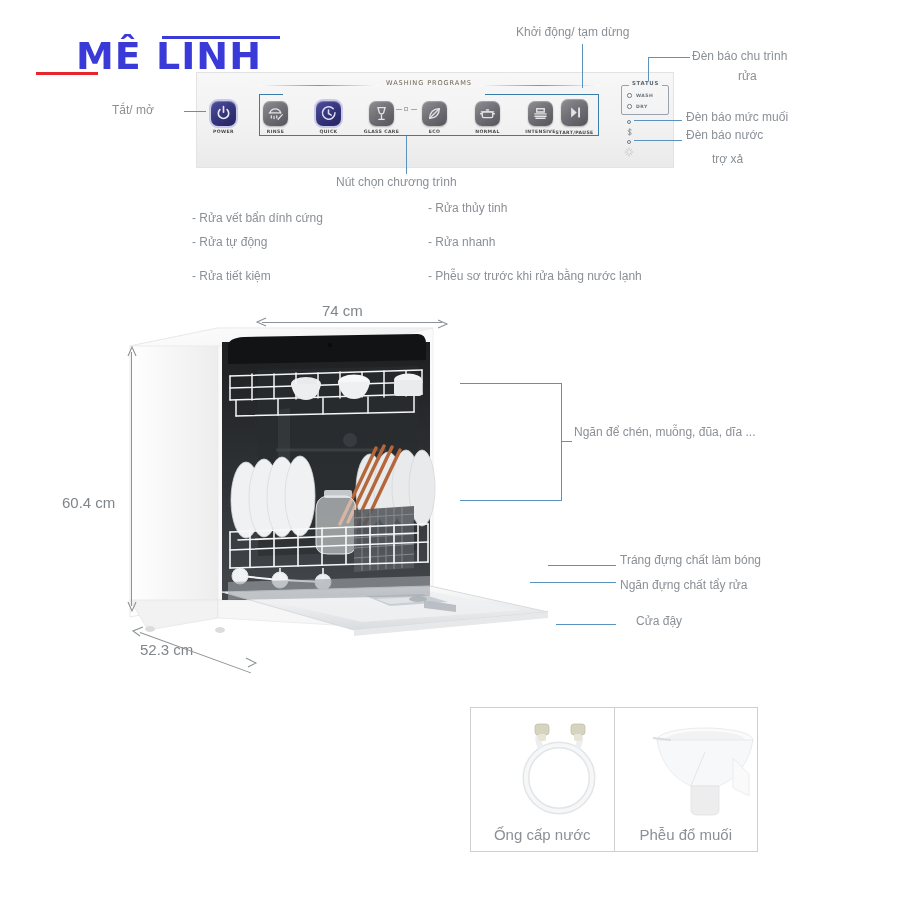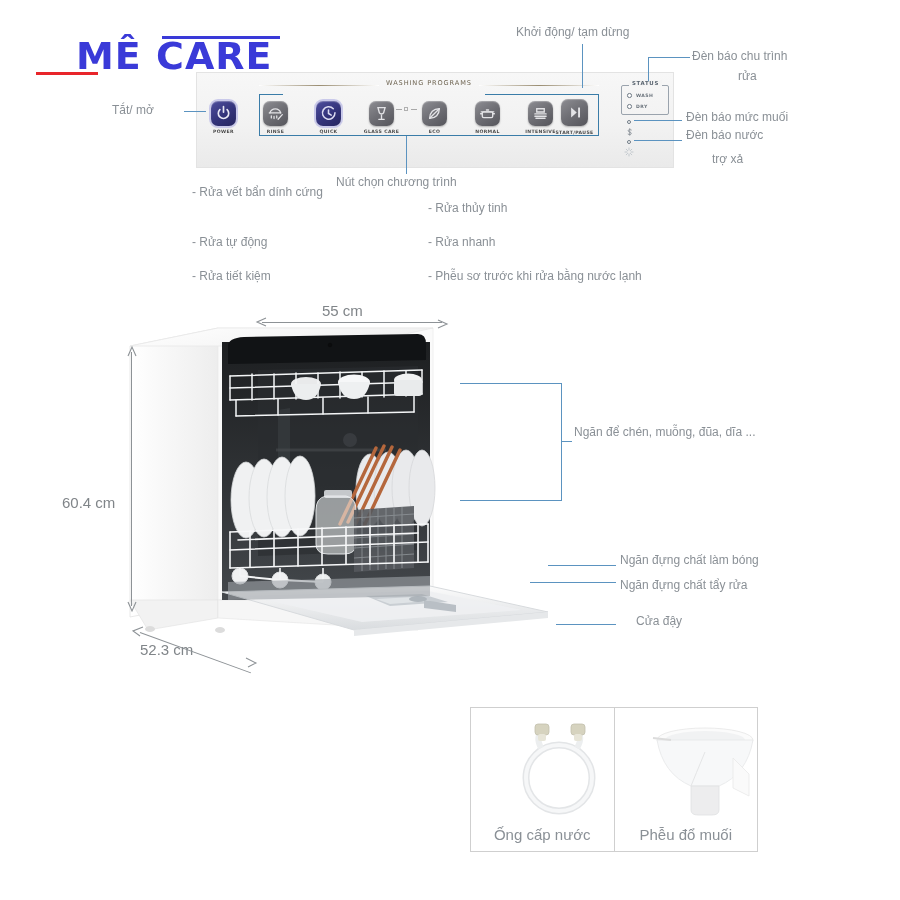--- a/index.html
+++ b/index.html
@@ -82,21 +82,21 @@
   .acc-cell { flex:1; position:relative; }
   .acc-cell + .acc-cell { border-left:1px solid #cfcfcf; }
   .acc-label { position:absolute; bottom:8px; left:0; right:0; text-align:center;
                color:#8a9096; font-size:15px; font-family:"Liberation Sans", sans-serif; }
 </style>
 </head>
 <body>
 
 <div class="abs" id="logo">
   <div class="logo-rule-blue"></div>
-  <div class="logo-l2">MÊ CARE</div>
+  <div class="logo-l2">MÊ LINH</div>
   <div class="logo-rule-red"></div>
 </div>
 
 <div class="abs" id="panel">
 
   <div class="wp-head">
     <div class="wp-line l"></div>
     <div class="wp-line r"></div>
     <div class="wp-text">WASHING PROGRAMS</div>
   </div>
@@ -234,21 +234,21 @@
 <div class="anno" style="left:686px; top:109px;">Đèn báo mức muối</div>
 <div class="lead h" style="left:634px; top:120px; width:48px;"></div>
 
 <div class="anno" style="left:686px; top:127px;">Đèn báo nước</div>
 <div class="anno" style="left:712px; top:151px;">trợ xả</div>
 <div class="lead h" style="left:634px; top:140px; width:48px;"></div>
 
 <div class="lead v" style="left:406px; top:136px; height:38px;"></div>
 <div class="anno" style="left:336px; top:174px;">Nút chọn chương trình</div>
 
-<div class="anno" style="left:192px; top:184px;">- Rửa vết bẩn dính cứng</div>
+<div class="anno" style="left:192px; top:210px;">- Rửa vết bẩn dính cứng</div>
 <div class="anno" style="left:192px; top:234px;">- Rửa tự động</div>
 <div class="anno" style="left:192px; top:268px;">- Rửa tiết kiệm</div>
 
 <div class="anno" style="left:428px; top:200px;">- Rửa thủy tinh</div>
 <div class="anno" style="left:428px; top:234px;">- Rửa nhanh</div>
 <div class="anno" style="left:428px; top:268px;">- Phễu sơ trước khi rửa bằng nước lạnh</div>
 
 <svg class="abs" id="dw" viewBox="0 0 500 390">
   <defs>
     <linearGradient id="gBodyL" x1="0" y1="0" x2="1" y2="0">
@@ -387,21 +387,21 @@
       <ellipse cx="300" cy="299" rx="9" ry="3" fill="#aeb5bb"></ellipse>
     </g>
     <polygon points="236,330 430,312 430,318 236,336" fill="#e6e8ea"></polygon>
   </g>
 
   <g>
     <polygon points="110,282 312,276 312,296 110,300" fill="#9ea3a8" opacity="0.6"></polygon>
   </g>
 </svg>
 
-<div class="dim-txt" style="left:322px; top:302px;">55 cm</div>
+<div class="dim-txt" style="left:322px; top:302px;">74 cm</div>
 <div class="dim-line" style="left:262px; top:322px; width:180px; height:1px;"></div>
 <svg class="abs" style="left:254px; top:314px; width:16px; height:16px;" viewBox="0 0 16 16">
   <path d="M12,4 L3,8 L12,12" fill="none" stroke="#8d9296" stroke-width="1.1"></path>
 </svg>
 <svg class="abs" style="left:434px; top:316px; width:16px; height:16px;" viewBox="0 0 16 16">
   <path d="M4,4 L13,8 L4,12" fill="none" stroke="#8d9296" stroke-width="1.1"></path>
 </svg>
 
 <div class="dim-txt" style="left:62px; top:462px;margin-top:32px;">60.4 cm</div>
 <div class="dim-line" style="left:131px; top:352px; width:1px; height:254px;"></div>
@@ -419,21 +419,21 @@
 </svg>
 <svg class="abs" style="left:243px; top:655px; width:16px; height:16px;" viewBox="0 0 16 16">
   <path d="M3,3 L13,8 L5,12" fill="none" stroke="#8d9296" stroke-width="1.1"></path>
 </svg>
 
 <div class="bracket" style="left:460px; top:383px; width:102px; height:118px;"></div>
 <div class="lead h" style="left:562px; top:441px; width:10px;"></div>
 <div class="anno" style="left:574px; top:424px;">Ngăn để chén, muỗng, đũa, dĩa ...</div>
 
 <div class="lead h" style="left:548px; top:565px; width:68px;"></div>
-<div class="anno" style="left:620px; top:552px;">Ngăn đựng chất làm bóng</div>
+<div class="anno" style="left:620px; top:552px;">Tráng đựng chất làm bóng</div>
 
 <div class="lead h" style="left:530px; top:582px; width:86px;"></div>
 <div class="anno" style="left:620px; top:577px;">Ngăn đựng chất tẩy rửa</div>
 
 <div class="lead h" style="left:556px; top:624px; width:60px;"></div>
 <div class="anno" style="left:636px; top:613px;">Cửa đậy</div>
 
 <div class="abs" id="acc">
 
   <div class="acc-cell">

